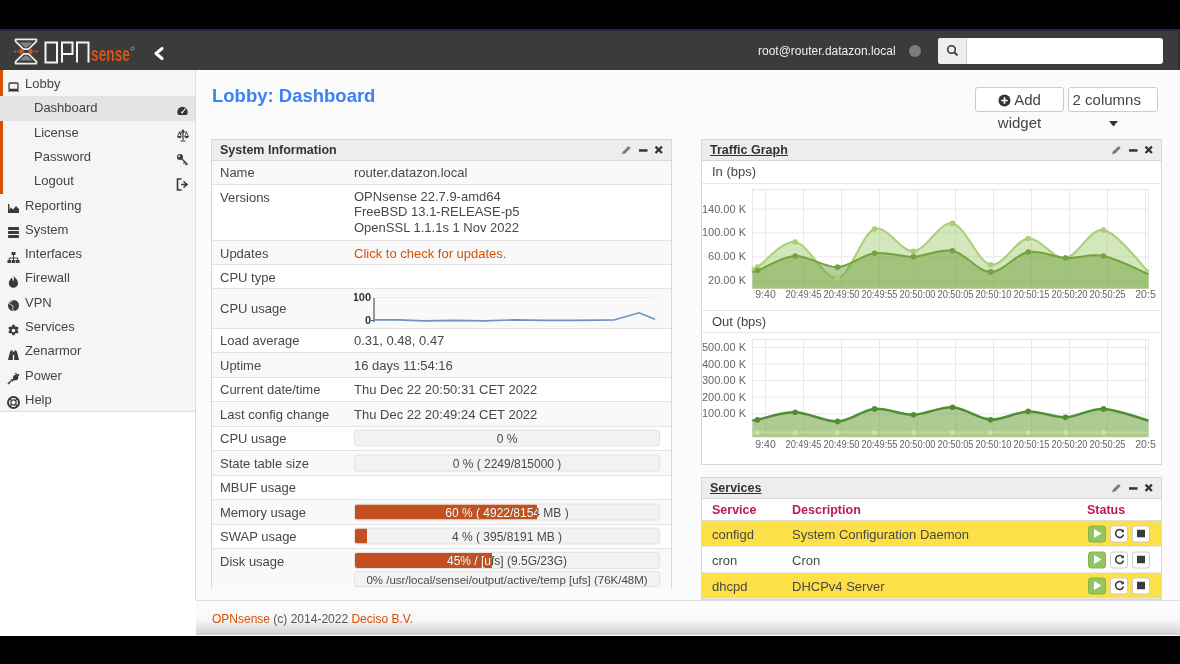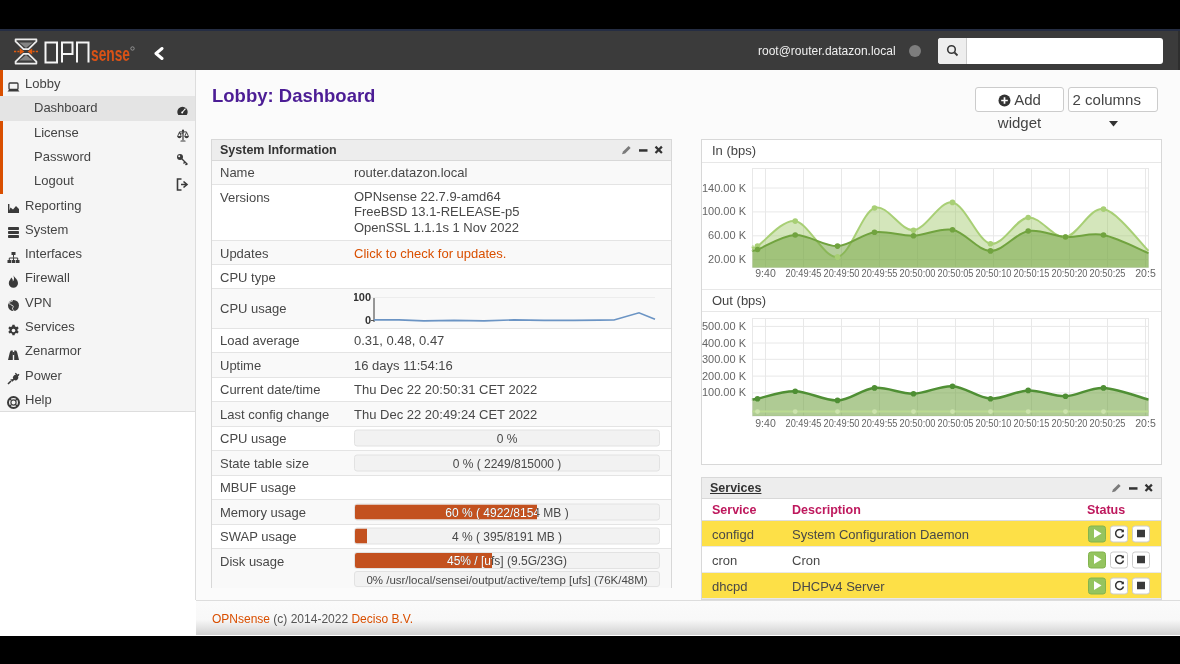--- a/index.html
+++ b/index.html
@@ -26,21 +26,21 @@
 .mi { position:absolute; left:0; width:195px; height:24.3px; color:#444; font-size:13px;
   line-height:24.3px; }
 .mi .txt { position:absolute; left:25px; }
 .mi .sub { position:absolute; left:34px; }
 .mi .lic { position:absolute; left:7px; top:5.5px; }
 .mi .ric { position:absolute; left:176px; top:5.5px; }
 .mi.active { background:#e4e4e4; }
 
 #main { left:195px; top:70px; width:985px; height:530px; background:#fbfbfb;
   border-left:1px solid #ddd; }
-#pagetitle { left:212px; top:84.5px; font-size:18.5px; font-weight:bold; color:#4c1d95; }
+#pagetitle { left:212px; top:84.5px; font-size:18.5px; font-weight:bold; color:#3b82f6; }
 .hbtn { position:absolute; top:87px; height:25px; background:#fff; border:1px solid #ccc;
   border-radius:3px; font-size:15px; color:#444; line-height:23px; text-align:center; }
 #btn-add { left:975px; width:89px; }
 #btn-cols { left:1068px; width:90px; }
 
 .widget { position:absolute; width:461px; background:#fff; border:1px solid #d8d8d8; }
 .whead { height:21px; background:#ededed; border-bottom:1px solid #d8d8d8; position:relative;
   font-size:12.5px; font-weight:bold; color:#333; line-height:21px; padding-left:8px; }
 .whead .link { text-decoration:underline; }
 .wicons { position:absolute; right:5px; top:3px; }
@@ -354,20 +354,31 @@
           <span class="ptxtw" style="width:136.8px"><span>45% / [ufs] (9.5G/23G)</span></span>
         </span>
         <span class="pbar" style="top:21.5px; transform:none; height:16px; font-size:11.5px;">
           <span class="ptxt">0% /usr/local/sensei/output/active/temp [ufs] (76K/48M)</span>
         </span>
       </div>
     </div>
 </div>
 
 <div id="w-traffic" class="widget abs">
+  <div class="whead"><span class="link">Traffic Graph</span>
+    <span class="wicons"><svg width="46" height="14" viewBox="0 0 46 14">
+      <g fill="#7a7a7a">
+            <path d="M2 11.3 l1-2.9 5.6-5.5 2 2 -5.5 5.5 z"></path>
+          </g>
+      <rect x="19" y="6.2" width="8.5" height="2.5" fill="#333"></rect>
+      <g stroke="#333" stroke-width="2.2">
+            <path d="M35.5 3.6 l6.4 6.4 M41.9 3.6 l-6.4 6.4"></path>
+          </g>
+    </svg></span>
+  </div>
   <div class="tsub">In (bps)</div>
   <div id="chart-in" style="position:relative; height:126px;"><svg width="458" height="126" viewBox="0 0 458 126">
         <line x1="50.5" y1="25" x2="446.5" y2="25" stroke="#e8e8e8"></line>
         <text x="44" y="28.5" font-size="11" fill="#666" text-anchor="end">140.00 K</text>
         <line x1="50.5" y1="48.9" x2="446.5" y2="48.9" stroke="#e8e8e8"></line>
         <text x="44" y="52.4" font-size="11" fill="#666" text-anchor="end">100.00 K</text>
         <line x1="50.5" y1="72.8" x2="446.5" y2="72.8" stroke="#e8e8e8"></line>
         <text x="44" y="76.3" font-size="11" fill="#666" text-anchor="end">60.00 K</text>
         <line x1="50.5" y1="96.7" x2="446.5" y2="96.7" stroke="#e8e8e8"></line>
         <text x="44" y="100.2" font-size="11" fill="#666" text-anchor="end">20.00 K</text>

